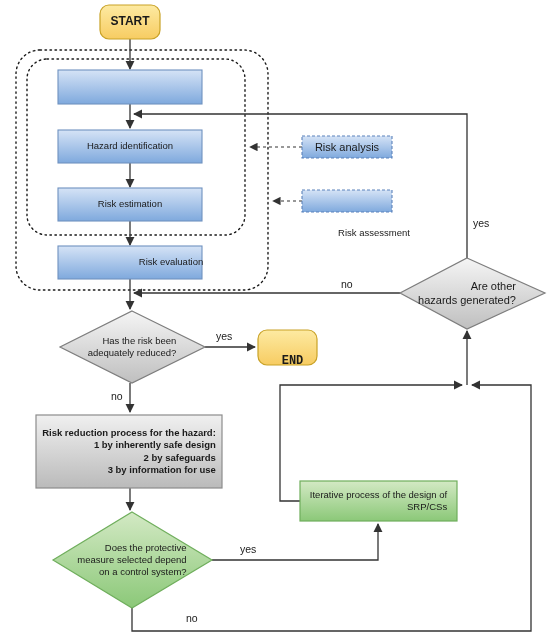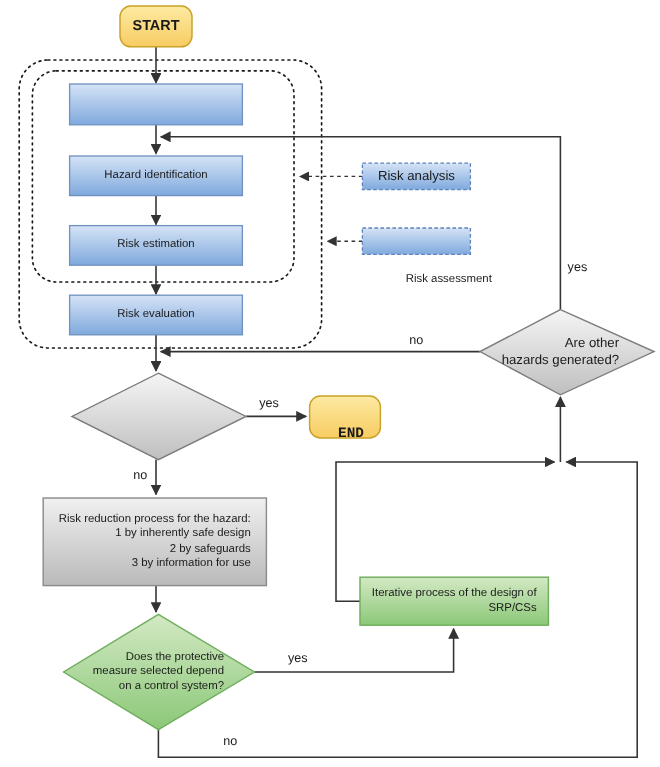--- a/index.html
+++ b/index.html
@@ -131,31 +131,33 @@
 
   <div class="node-text" style="left:100px; top:5px; width:60px; height:34px; font-size:12px; font-weight:bold;">START</div>
 
   <div class="node-text" style="left:258px; top:344px; width:69px; height:35px; font-size:12px; font-weight:bold;font-family:Liberation Mono, monospace;">END</div>
 
 
   <div class="node-text" style="left:58px; top:130px; width:144px; height:33px; font-size:9.5px;">Hazard identification</div>
 
   <div class="node-text" style="left:58px; top:188px; width:144px; height:33px; font-size:9.5px;border-radius:11px;">Risk estimation</div>
 
-  <div class="node-text" style="left:58px; top:246px; width:144px; height:33px; font-size:9.5px;">Risk evaluation</div>
+  <div class="node-text" style="left:58px; top:246px; width:144px; height:33px; font-size:9.5px;padding-left:41px;">Risk evaluation</div>
 
   <div class="node-text" style="left:302px; top:136px; width:90px; height:22px; font-size:11px;">Risk analysis</div>
 
   <div class="node-text" style="left:317px; top:190px; width:114px; height:22px; font-size:9.5px;margin-top:32px;">Risk assessment</div>
 
+  <div class="node-text" style="left:62px; top:327px; width:140px; height:40px; font-size:9.5px;">Has the risk been
+adequately reduced?</div>
 
   <div class="node-text" style="left:402px; top:274px; width:130px; height:38px; font-size:11px;">Are other
 hazards generated?</div>
 
-  <div class="node-text" style="left:36px; top:415px; width:186px; height:73px; font-size:9.5px;">Risk reduction process for the hazard:
+  <div class="node-text" style="left:36px; top:415px; width:186px; height:73px; font-size:9.5px;font-weight:bold;">Risk reduction process for the hazard:
 1 by inherently safe design
 2 by safeguards
 3 by information for use</div>
 
   <div class="node-text" style="left:300px; top:481px; width:157px; height:40px; font-size:9.5px;">Iterative process of the design of
 SRP/CSs</div>
 
   <div class="node-text" style="left:56px; top:536px; width:152px; height:48px; font-size:9.5px;">Does the protective
 measure selected depend
 on a control system?</div>

